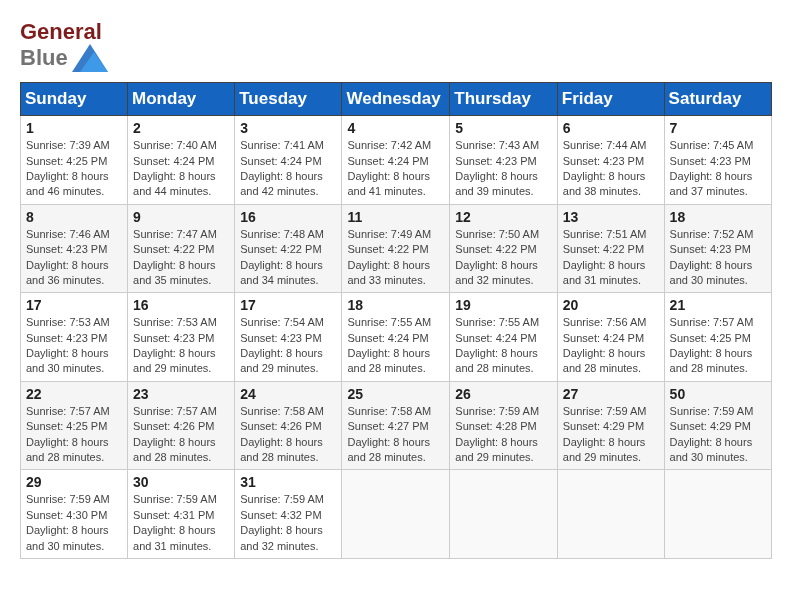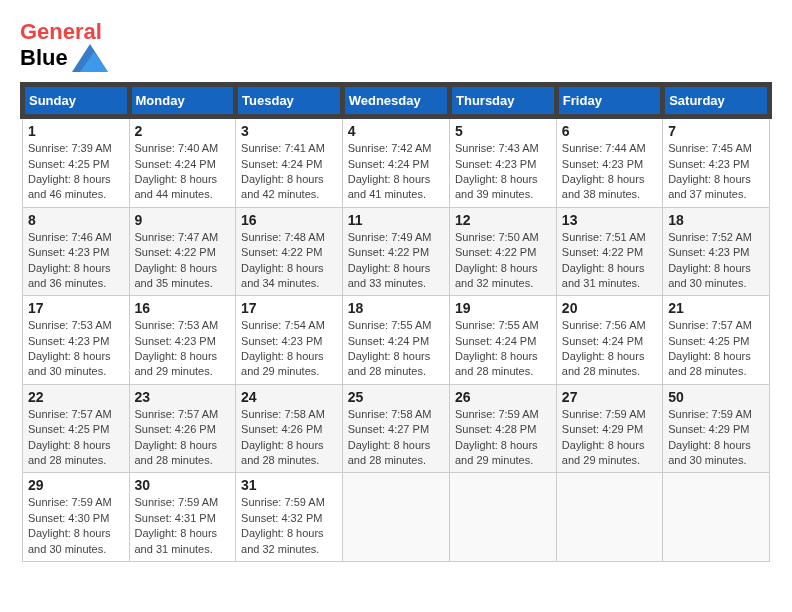--- a/index.html
+++ b/index.html
@@ -20,21 +20,21 @@
       display: flex;
       align-items: center;
     }
     .logo-text {
       font-size: 22px;
       font-weight: bold;
       color: #333;
       line-height: 1.1;
     }
     .logo-text span {
-      color: #ef4444;
+      color: #7f1d1d;
     }
     .logo-icon {
       width: 36px;
       height: 28px;
       margin-left: 4px;
     }
     .title-block {
       text-align: right;
     }
     .month-title {
@@ -50,23 +50,23 @@
     .calendar {
       width: 100%;
       border-collapse: collapse;
       font-size: 11px;
     }
     .calendar th {
       background: #1565c0;
       color: #fff;
       padding: 6px 4px;
       text-align: left;
-      font-size: 13px;
+      font-size: 17px;
       font-weight: bold;
-      border: 5px solid #404040;
+      border: 1px solid #404040;
     }
     .calendar td {
       vertical-align: top;
       border: 1px solid #ccc;
       padding: 4px 5px;
       width: 108px;
       min-height: 80px;
       background: #fff;
     }
     .calendar tr:nth-child(even) td {
@@ -91,21 +91,21 @@
 </head>
 <body>
 
 <div class="header">
   <div class="logo">
     <div>
       <div class="logo-text">
         <span>General</span>
       </div>
       <div style="display:flex;align-items:center;">
-        <div class="logo-text" style="color:#000000;">Blue</div>
+        <div class="logo-text" style="color:#737373;">Blue</div>
         <svg class="logo-icon" viewBox="0 0 36 28" xmlns="http://www.w3.org/2000/svg">
           <polygon points="0,28 18,0 36,28" fill="#1565c0" opacity="0.85"></polygon>
           <polygon points="8,28 22,8 36,28" fill="#42a5f5" opacity="0.7"></polygon>
         </svg>
       </div>
     </div>
   </div>
   <div class="title-block">
     <div class="month-title"></div>
     <div class="location-title"></div>

